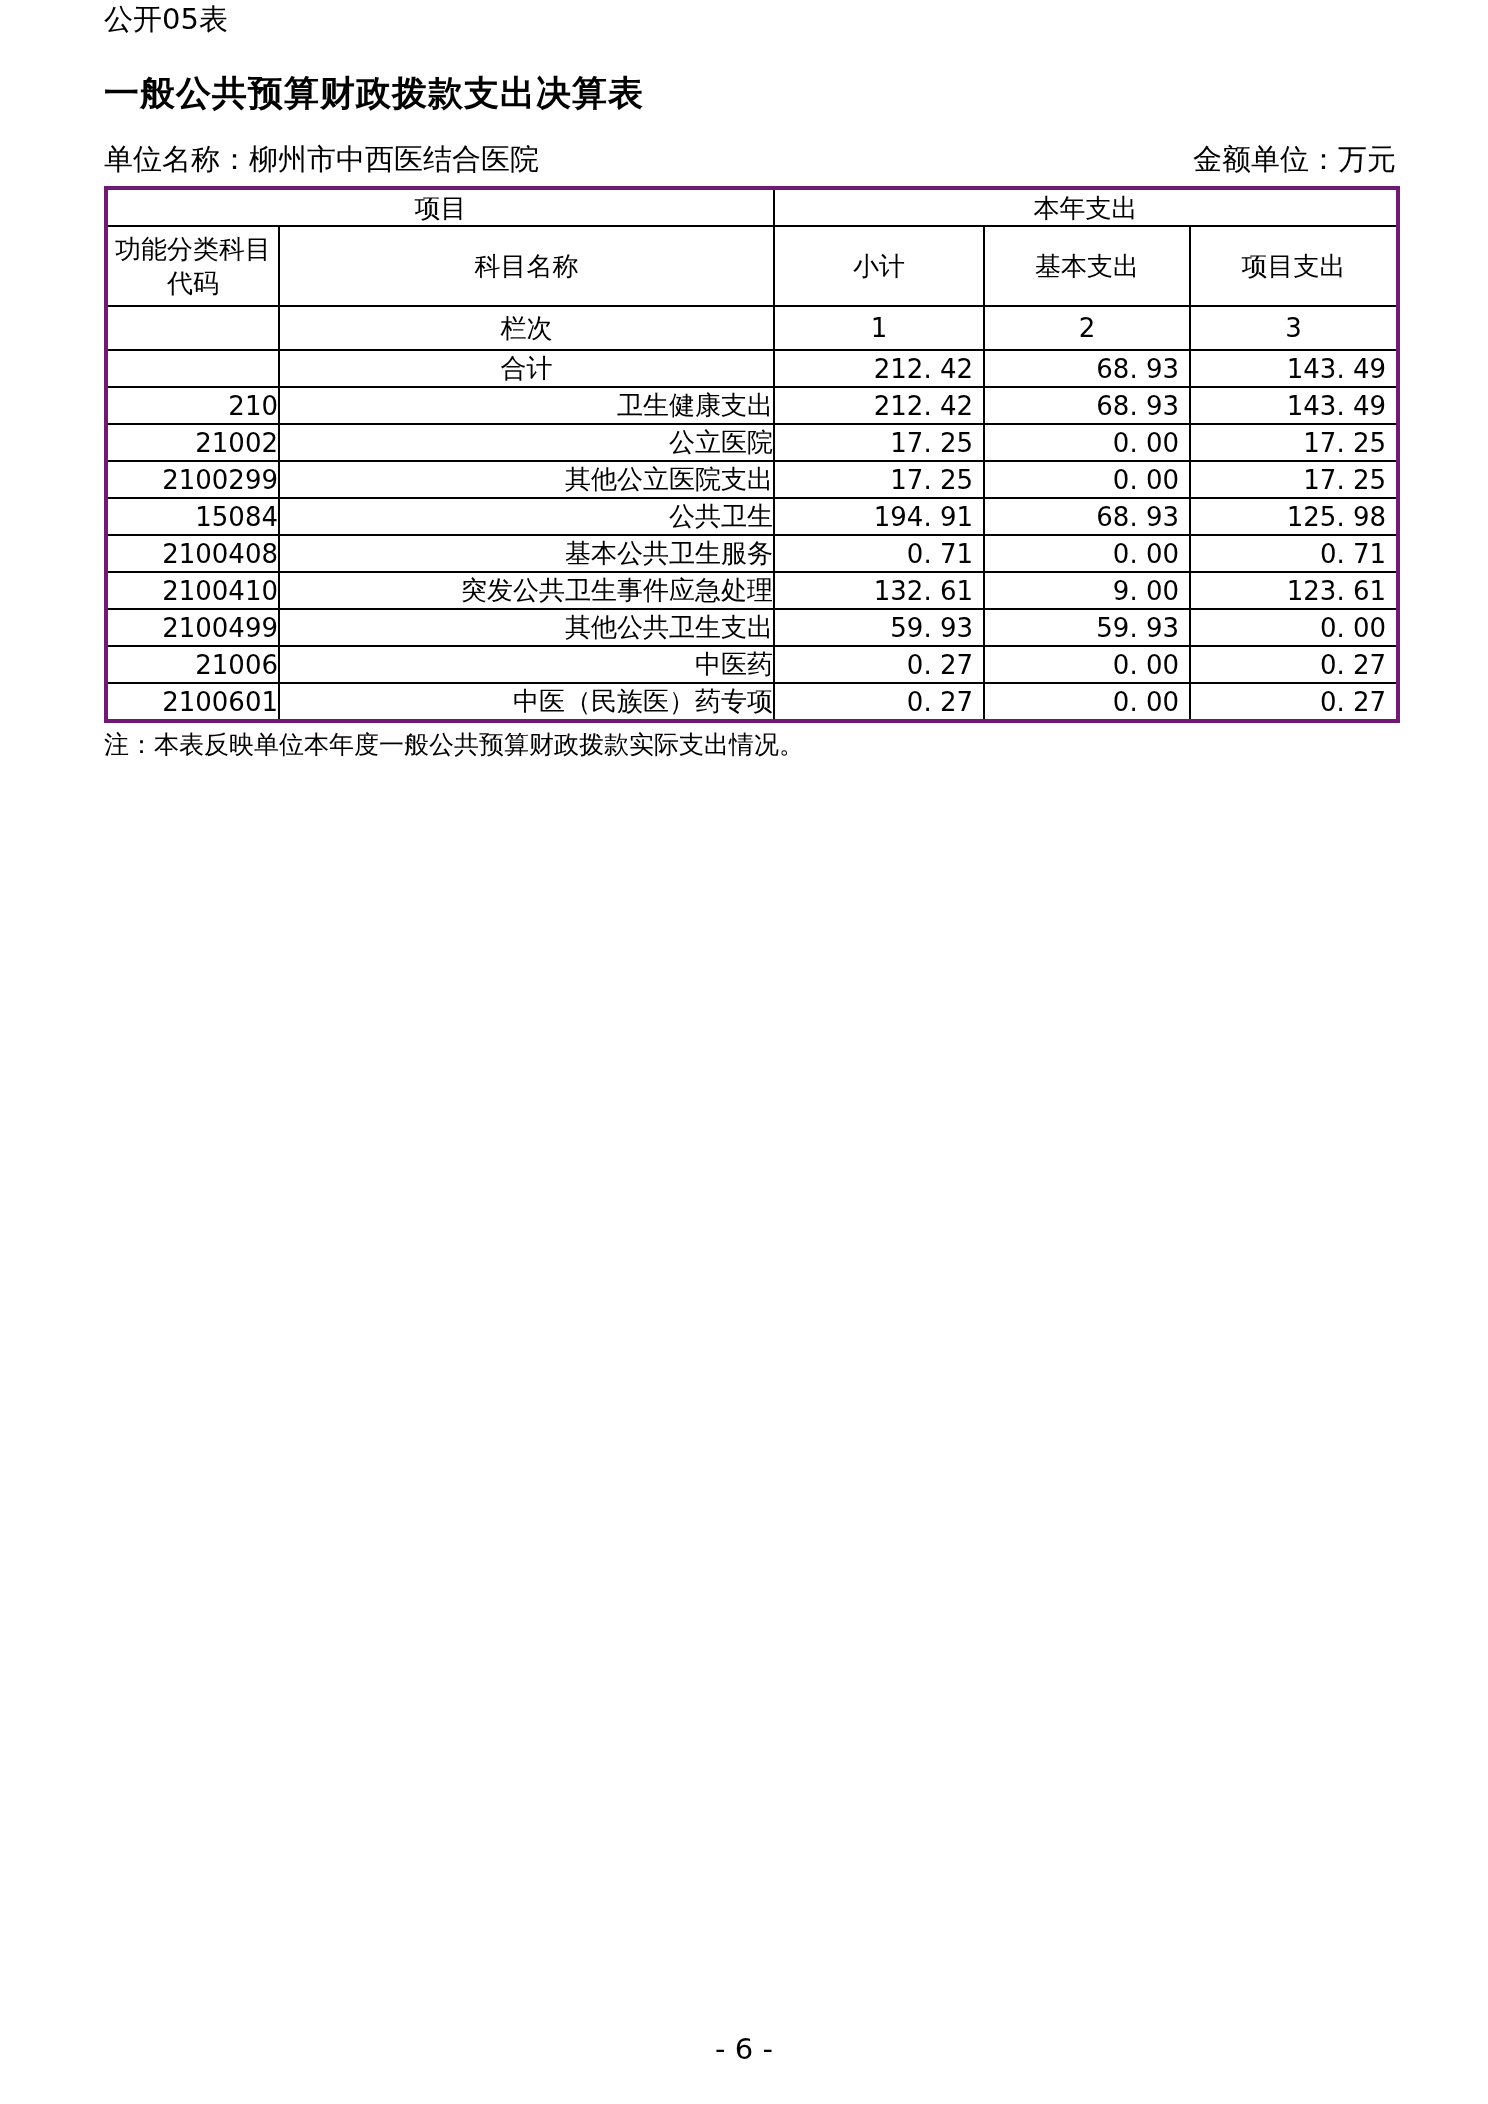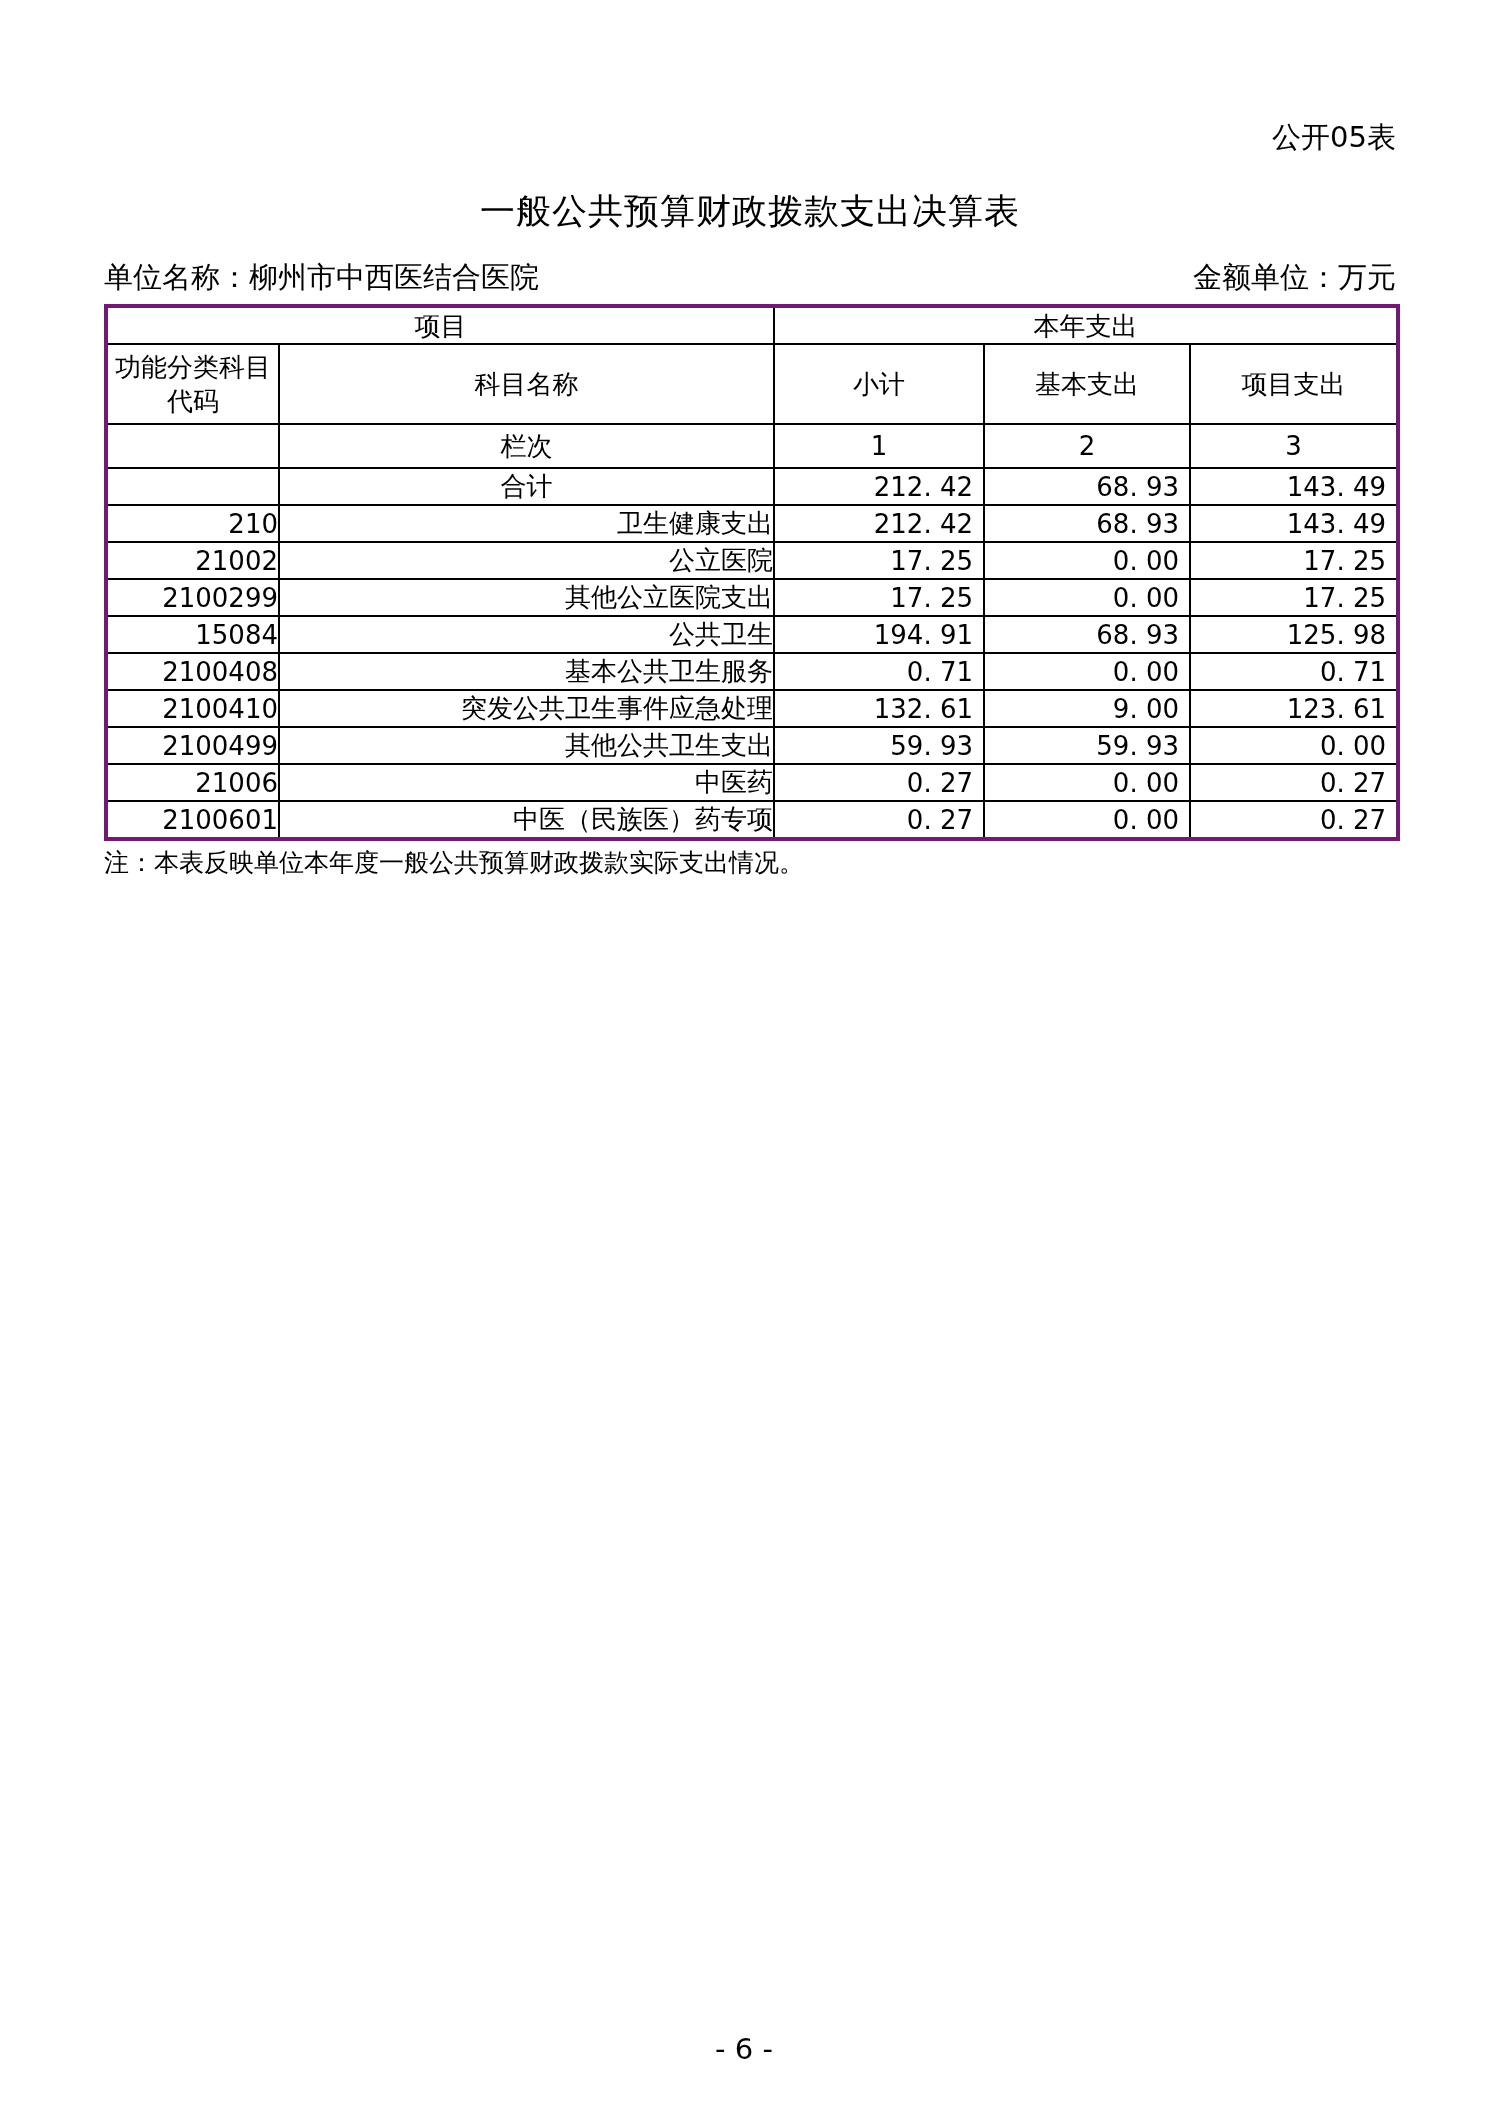--- a/index.html
+++ b/index.html
@@ -9,30 +9,28 @@
     width: 1488px;
     height: 2104px;
     background: #ffffff;
     color: #000000;
     font-family: "DejaVu Sans", sans-serif;
     overflow: hidden;
   }
   .content { padding: 0 92px 0 104px; }
 
   .form-tag {
-    padding-top: 118px;
-    text-align: right;
     font-size: 29px;
     line-height: 38px;
   }
   .doc-title {
     margin-top: 32px;
-    text-align: center;
+    text-align: left;
     font-size: 35px;
-    font-weight: normal;
+    font-weight: bold;
     letter-spacing: 1px;
     line-height: 46px;
   }
   .meta-row {
     margin-top: 24px;
     display: flex;
     justify-content: space-between;
     align-items: flex-end;
     font-size: 29px;
     line-height: 38px;

